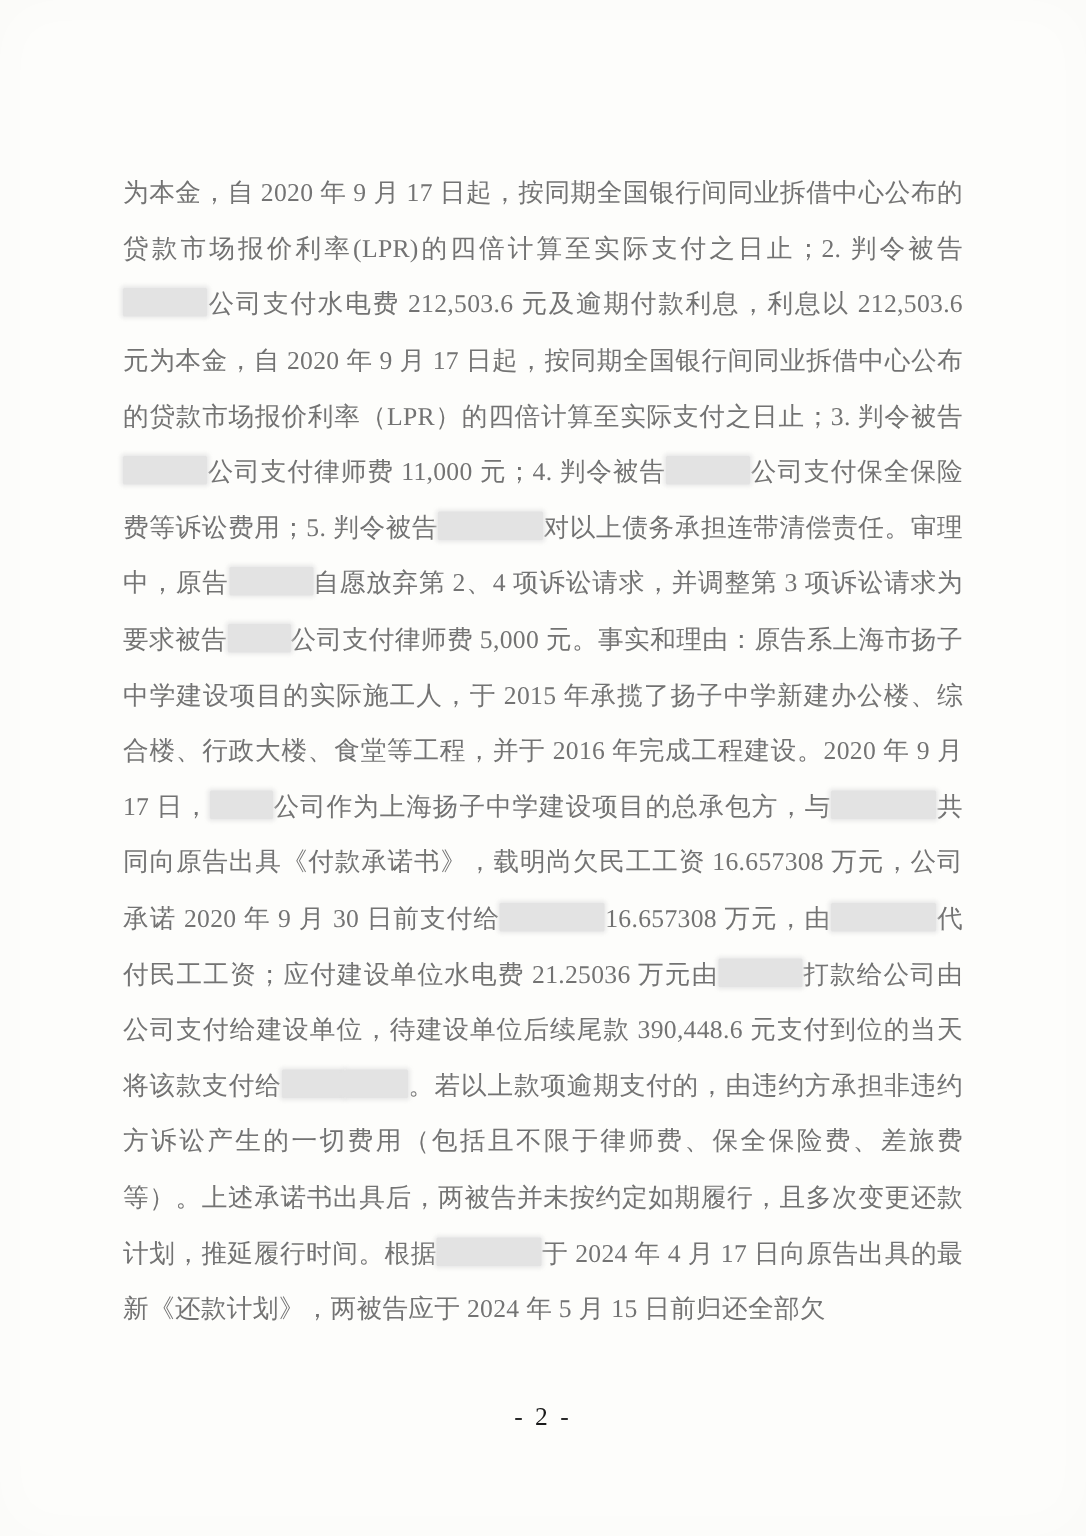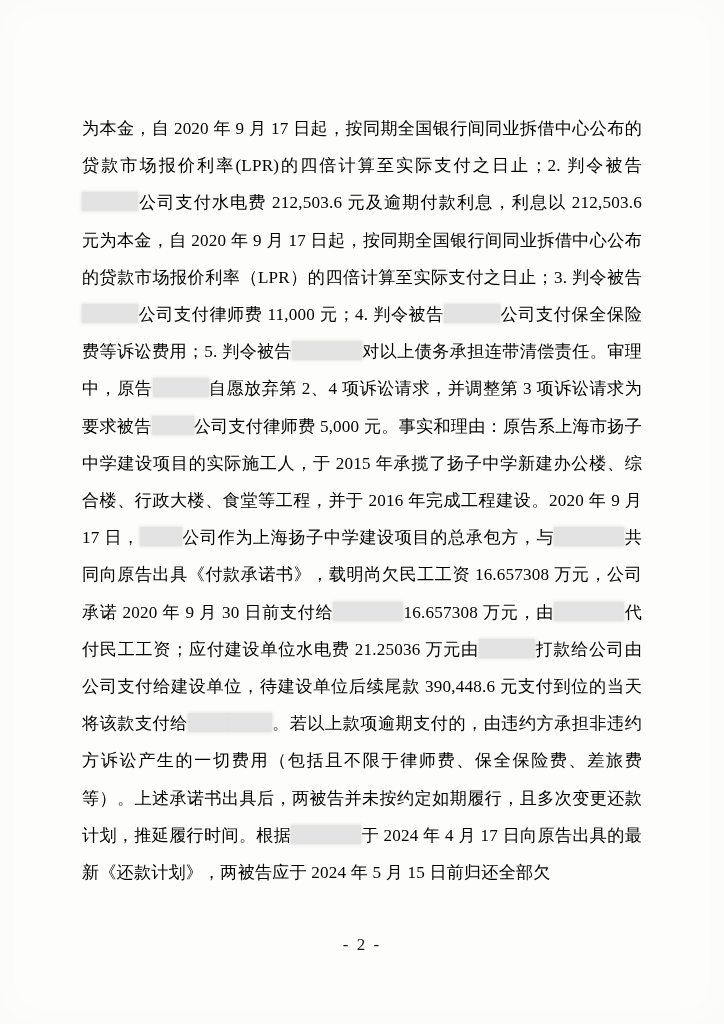--- a/index.html
+++ b/index.html
@@ -23,21 +23,21 @@
   }
   .doc-body {
     position: absolute;
     left: 82px;
     top: 110px;
     width: 560px;
   }
   .para {
     font-size: 17.1px;
     line-height: 37.2px;
-    color: #000000;
+    color: #737373;
     text-align: justify;
     text-justify: inter-ideograph;
     letter-spacing: 0.2px;
     margin: 0;
     text-indent: 0;
   }
   .redact {
     display: inline-block;
     vertical-align: -3px;
     background: #e3e3e3;

